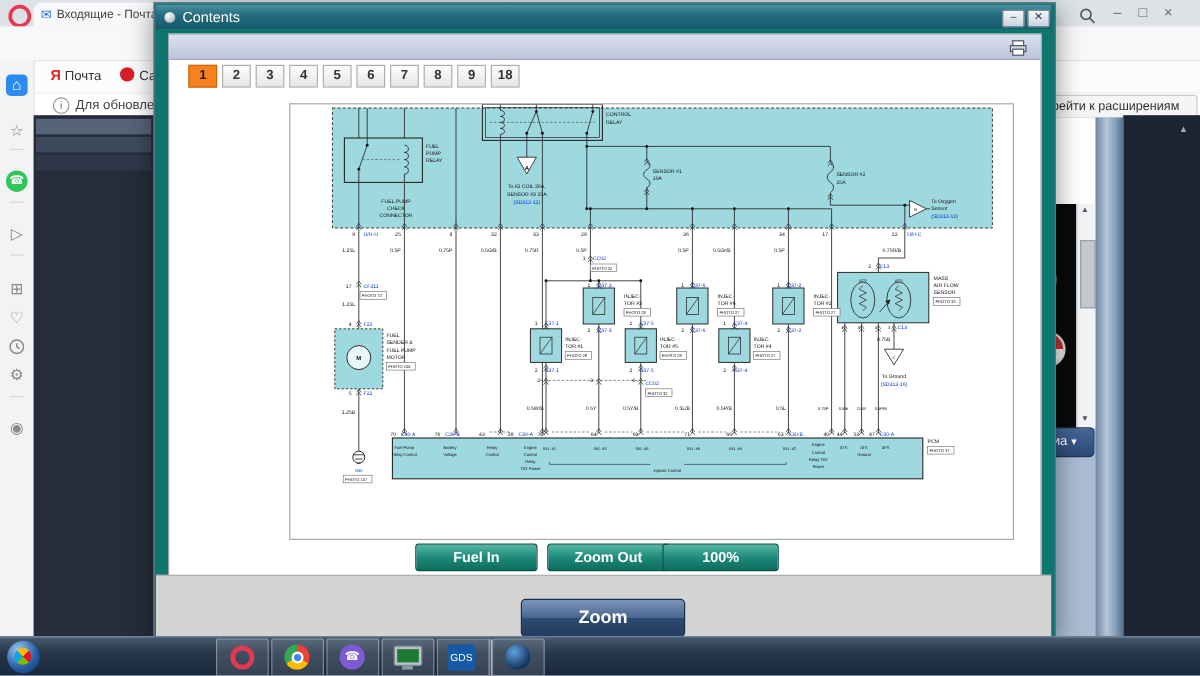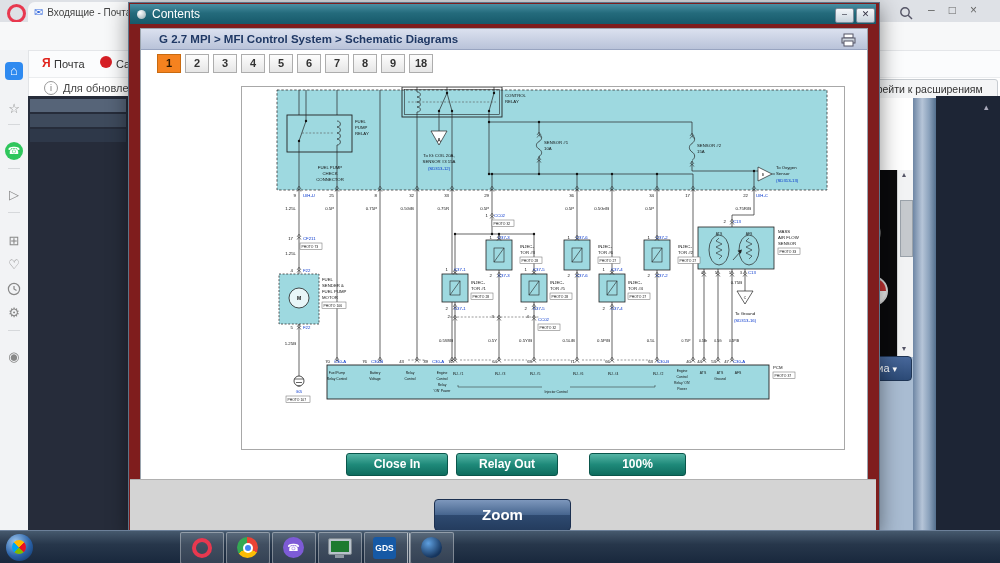--- a/index.html
+++ b/index.html
@@ -34,21 +34,21 @@
   #fw-white{left:0;top:0;width:70px;height:72px;background:#fff}
   #fw-black{left:9px;top:72px;width:45px;height:187px;background:#0a0a0c}
   #fw-scroll{left:54px;top:72px;width:16px;height:187px;background:#f2f3f4;border-left:1px solid #d4d6d8}
   #fw-thumb{left:2px;top:30px;width:11px;height:55px;background:#c5c9cd;border:1px solid #9aa2aa}
   #fw-stripes{left:70px;top:0;width:23px;height:432px;
      background:linear-gradient(90deg,#6e86a4,#b6c5d8 40%,#8ba2bc 70%,#54708e)}
   #media-btn{left:13px;top:258px;width:54px;height:23px;border-radius:4px;color:#fff;font-size:11px;
      background:linear-gradient(#47679a,#2c4a76);border:1px solid #1f3555;text-align:center;line-height:22px}
   .mcirc{border-radius:50%}
   
-  #dialog{left:128px;top:2px;width:750px;height:528px;background:#7f1d1d;border:1px solid #5d7488;
+  #dialog{left:128px;top:2px;width:750px;height:528px;background:#0f766e;border:1px solid #5d7488;
      box-shadow:0 5px 20px rgba(0,0,0,.45)}
   #titlebar{left:1px;top:1px;width:746px;height:20px;
      background:linear-gradient(#4a8fa3,#246b7c 45%,#17596a);display:flex;align-items:center}
   #title-orb{width:9px;height:9px;border-radius:50%;margin:0 6px 0 7px;
      background:radial-gradient(circle at 35% 30%,#fff,#8fa6ad)}
   #titlebar .t{color:#fff;font-size:12px}
   .wbtn{top:5px;width:17px;height:13px;background:linear-gradient(#f4f7fa,#c9d4dd);
      border:1px solid #7b8c9a;border-radius:2px;text-align:center;line-height:11px;font-size:9px;color:#334}
   #panel{left:11px;top:25px;width:726px;height:452px;background:#fff;border:1px solid #9aa4ae}
   #crumbbar{left:0;top:0;width:726px;height:21px;background:linear-gradient(#dbe1ef,#b9c3d9);
@@ -173,21 +173,20 @@
 <div class="abs" id="dialog">
   <div class="abs" id="titlebar">
     <div id="title-orb"></div>
     <span class="t">Contents</span>
   </div>
   <div class="abs wbtn" style="left:706px">–</div>
   <div class="abs wbtn" style="left:727px">✕</div>
 
   <div class="abs" id="panel">
     <div class="abs" id="crumbbar">
-      <span>G 2.7 MPI &gt; MFI Control System &gt; Schematic Diagrams</span>
       <svg class="abs" style="left:700px;top:4px" width="15" height="14" viewBox="0 0 15 14">
         <rect x="3" y="1" width="9" height="4" fill="#fff" stroke="#556" stroke-width="1"></rect>
         <rect x="1" y="5" width="13" height="5" fill="#cfd6de" stroke="#556" stroke-width="1"></rect>
         <rect x="3" y="8" width="9" height="5" fill="#fff" stroke="#556" stroke-width="1"></rect>
       </svg>
     </div>
     <div class="abs" id="pages">
         <div class="pgbtn active">1</div>
         <div class="pgbtn">2</div>
         <div class="pgbtn">3</div>
@@ -543,23 +542,23 @@
             <text x="440" y="303" font-size="3.4" text-anchor="middle" fill="#111">Power</text>
             <text x="461" y="287" font-size="3.4" text-anchor="middle" fill="#111">ATS</text>
             <text x="478" y="287" font-size="3.4" text-anchor="middle" fill="#111">ATS</text>
             <text x="478" y="293" font-size="3.4" text-anchor="middle" fill="#111">Ground</text>
             <text x="496" y="287" font-size="3.4" text-anchor="middle" fill="#111">AFS</text>
             <text x="531" y="282" font-size="4.3" text-anchor="start" fill="#111">PCM</text>
           </g>
       </svg>
     </div>
 
-    <div class="abs zbtn" style="left:205px;width:100px">Close In</div>
-    <div class="abs zbtn" style="left:315px;width:100px">Relay Out</div>
-    <div class="abs zbtn" style="left:448px;width:95px">100%</div>
+    <div class="abs zbtn" style="left:205px;width:100px">Fuel In</div>
+    <div class="abs zbtn" style="left:315px;width:100px">Zoom Out</div>
+    <div class="abs zbtn" style="left:411px;width:95px">100%</div>
   </div>
 
   <div class="abs" id="footer">
     <div class="abs" id="close-btn">Zoom</div>
   </div>
 </div>
 
 <div class="abs" id="taskbar">
   <div class="abs" id="start-orb">
     <div class="abs" id="start-flag"></div>
@@ -580,20 +579,20 @@
          color:#fff;font-size:10px;text-align:center;line-height:21px">☎</div>
   </div>
   <div class="abs appbox" style="left:318px">
     <div class="abs" style="left:9px;top:5px;width:22px;height:15px;background:#b9c2cb;border:1px solid #7e8890;border-radius:2px">
       <div class="abs" style="left:2px;top:2px;width:18px;height:11px;background:#1d7a30"></div>
     </div>
     <div class="abs" style="left:16px;top:22px;width:9px;height:3px;background:#8e98a2"></div>
   </div>
   <div class="abs appbox" id="gds-box" style="left:364px">
     <div class="abs" style="left:8px;top:4px;width:23px;height:22px;background:#1659a5;border-radius:3px;
-         color:#fff;font-weight:bold;font-size:8.5px;text-align:center;line-height:22px">GDS</div>
+         color:#fff;font-weight:normal;font-size:8.5px;text-align:center;line-height:22px">GDS</div>
   </div>
   <div class="abs appbox" style="left:410px">
     <div class="abs" style="left:10px;top:4px;width:21px;height:21px;border-radius:50%;
          background:radial-gradient(circle at 35% 30%,#5fa0e0,#16355e 70%)"></div>
   </div>
 
 </div>
 
 </body></html>

